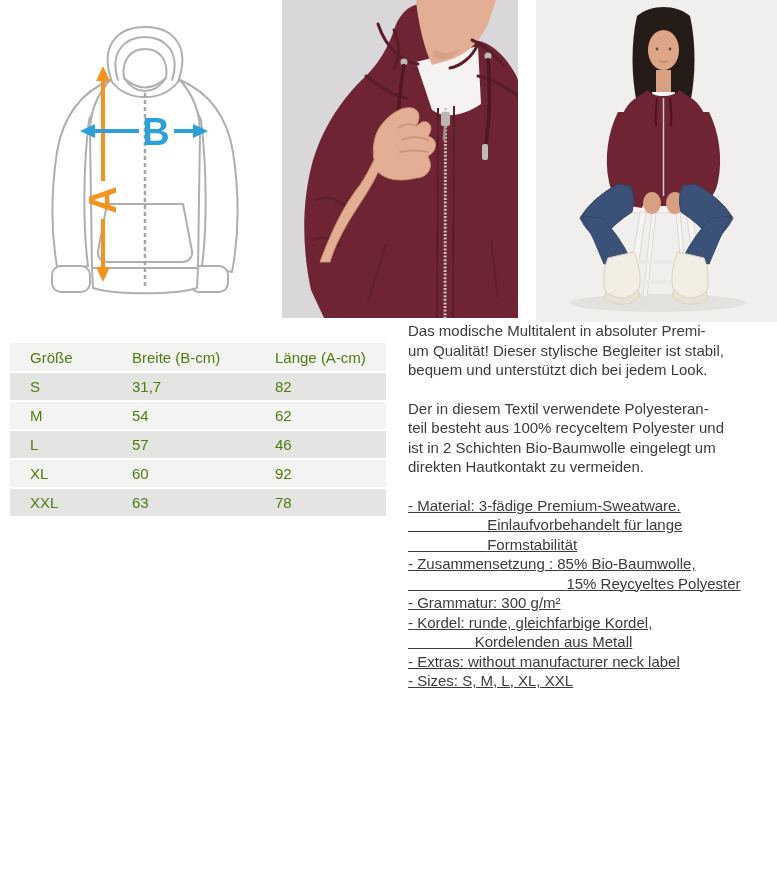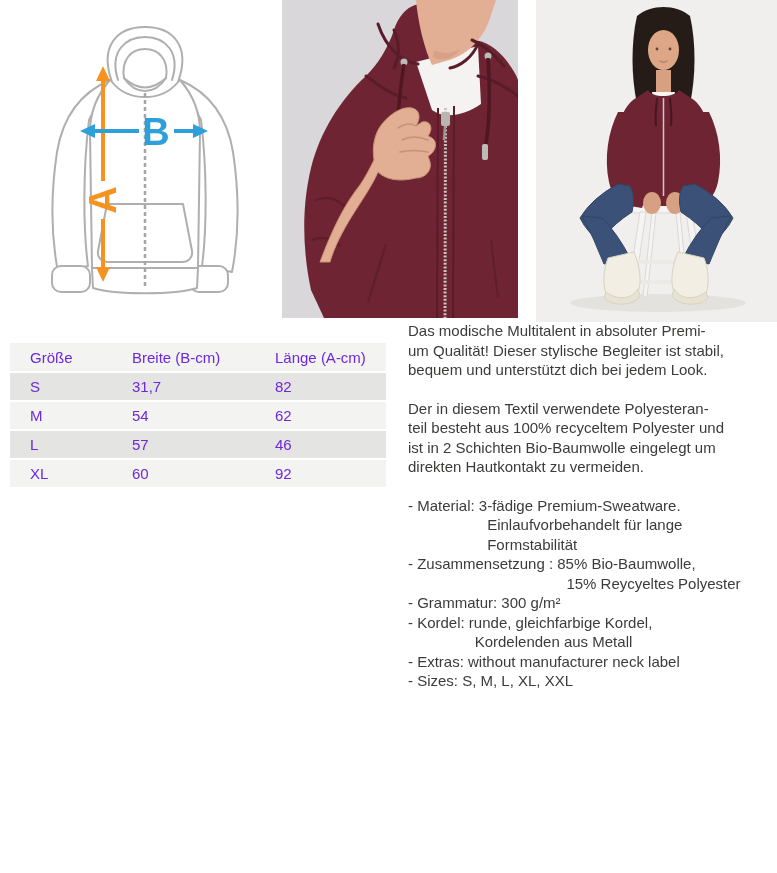--- a/index.html
+++ b/index.html
@@ -14,21 +14,21 @@
   .diagram { position:absolute; left:0; top:0; width:280px; height:330px; }
   .photo-closeup { position:absolute; left:282px; top:0; width:236px; height:318px; }
   .photo-model   { position:absolute; left:536px; top:0; width:241px; height:322px; }
   .diagram svg, .photo-closeup svg, .photo-model svg { display:block; }
 
   
   .table-wrap { position:absolute; left:10px; top:341px; width:376px; }
   table.size-table {
     width:376px; table-layout:fixed;
     border-collapse:separate; border-spacing:0 2px;
-    font-size:15px; color:#6d28d9;
+    font-size:15px; color:#4d7c0f;
   }
   .size-table th, .size-table td {
     font-weight:normal; text-align:left; padding:0; vertical-align:middle;
   }
   .size-table thead th { background:#F3F3F2; height:28px; }
   .size-table tbody td { height:27px; }
   .size-table tbody tr:nth-child(odd)  td { background:#E4E4E3; }
   .size-table tbody tr:nth-child(even) td { background:#F3F3F2; }
   .size-table th:first-child, .size-table td:first-child { padding-left:20px; }
 
@@ -37,21 +37,21 @@
     font-size:15px; line-height:19px; color:#3B3B3A;
   }
 
   
   .desc { position:absolute; left:408px; top:321px; width:366px; }
   .desc p {
     white-space:pre-wrap;
     font-size:15px; line-height:19.5px; color:#3B3B3A;
     margin:0 0 19px 0;
   }
-  .desc p:last-child { margin-bottom:8px; }
+  .desc p:last-child { margin-bottom:8px;text-decoration:underline; }
 </style>
 </head>
 <body>
 
 <div class="page">
 
   <div class="diagram">
     <svg viewBox="0 0 280 330" width="280" height="330">
       <g fill="#FFFFFF" stroke="#AFAFAF" stroke-width="2" stroke-linejoin="round" stroke-linecap="round">
 
@@ -224,20 +224,25 @@
         </tr>
         <tr>
           <td>L</td>
           <td>57</td>
           <td>46</td>
         </tr>
         <tr>
           <td>XL</td>
           <td>60</td>
           <td>92</td>
+        </tr>
+        <tr>
+          <td>XXL</td>
+          <td>63</td>
+          <td>78</td>
         </tr>
       </tbody>
     </table>
   </div>
 
 
   <div class="desc">
     <p>Das modische Multitalent in absoluter Premi-
 um Qualität! Dieser stylische Begleiter ist stabil,
 bequem und unterstützt dich bei jedem Look.</p>

